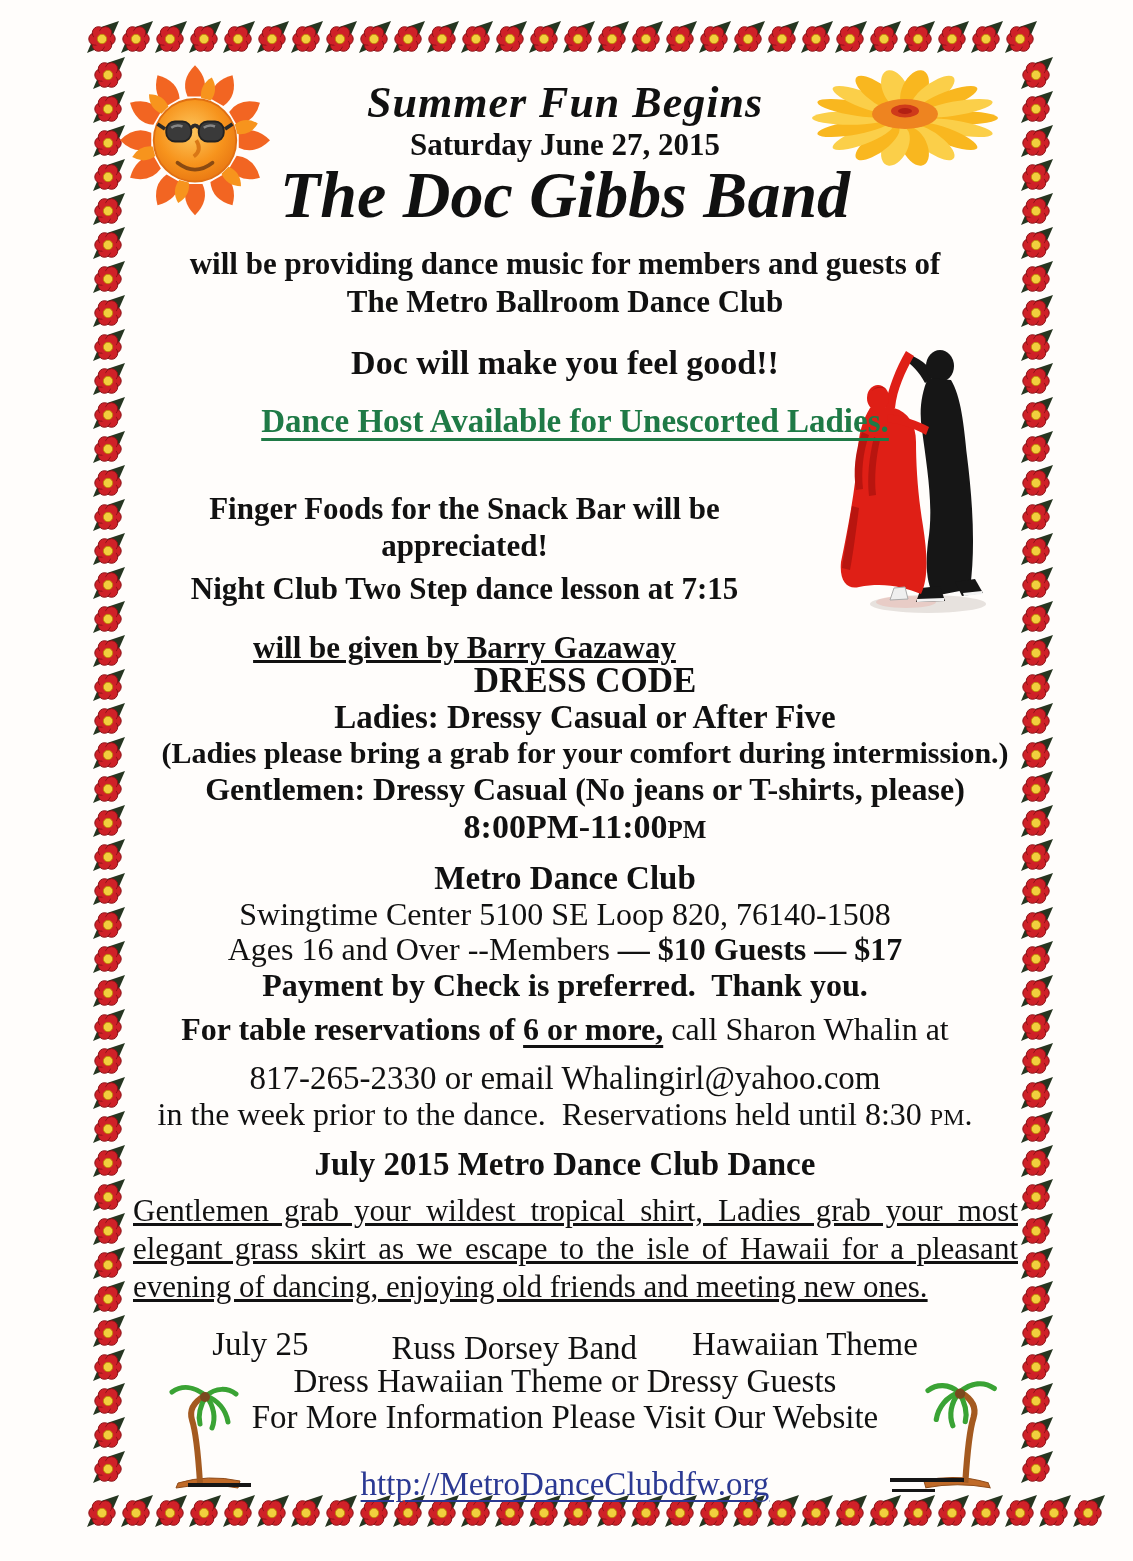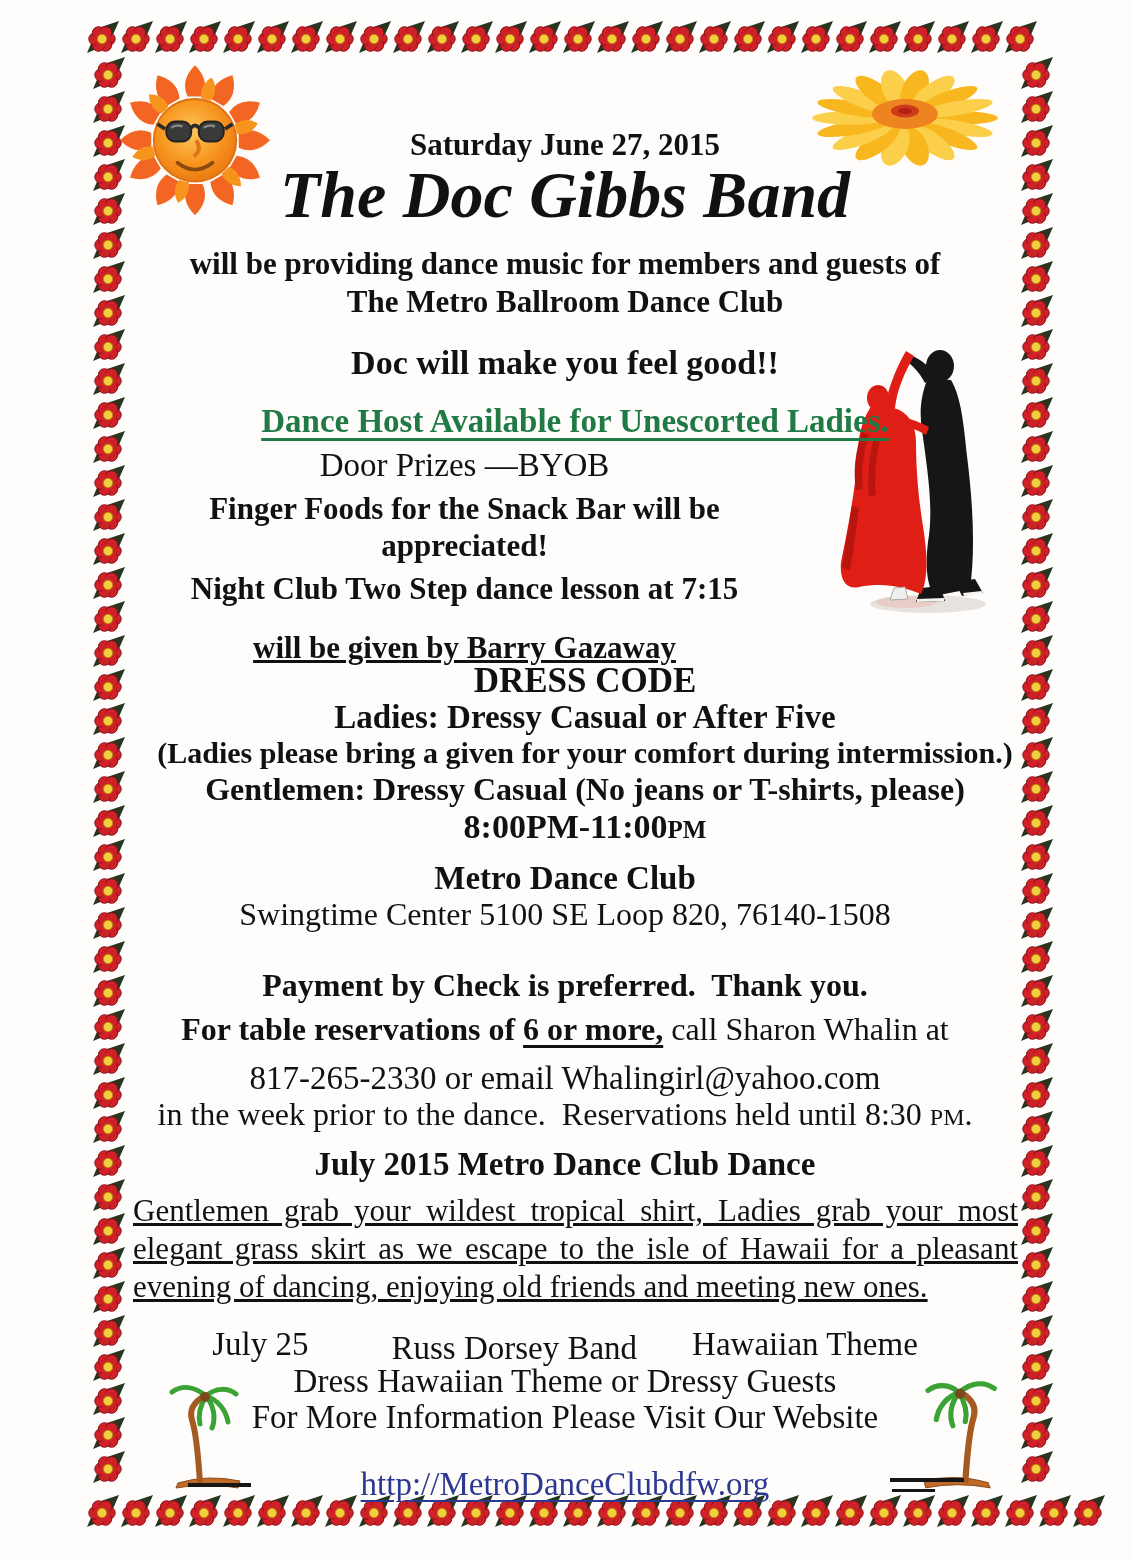--- a/index.html
+++ b/index.html
@@ -2236,41 +2236,42 @@
       <path d="M48 16 C 60 20 68 30 70 42"></path>
       <path d="M48 16 C 56 26 58 38 54 48"></path>
       <path d="M48 16 C 42 26 40 36 42 44"></path>
     </g>
     <circle cx="47" cy="17" r="5" fill="#7a4a1e"></circle>
   </svg>
   <div class="ink-line" id="line-left"></div>
   <div class="ink-line" id="line-right-long"></div>
   <div class="ink-line" id="line-right-short"></div>
 
+  <div class="tl" id="tagline">Summer Fun Begins</div>
   <div class="tl" id="date-line">Saturday June 27, 2015</div>
   <div class="tl" id="band-name">The Doc Gibbs Band</div>
   <div class="tl" id="providing-line">will be providing dance music for members and guests of</div>
   <div class="tl" id="club-name">The Metro Ballroom Dance Club</div>
   <div class="tl" id="feel-good">Doc will make you feel good!!</div>
 
   <div class="tl" id="dance-host">Dance Host Available for Unescorted Ladies.</div>
-  <div class="tl narrow" id="door-prizes">Door Prizes —BYOB</div>
   <div class="tl narrow" id="finger-foods-1">Finger Foods for the Snack Bar will be</div>
   <div class="tl narrow" id="finger-foods-2">appreciated!</div>
   <div class="tl narrow" id="lesson-1">Night Club Two Step dance lesson at 7:15</div>
   <div class="tl narrow" id="lesson-2">will be given by Barry Gazaway</div>
 
   <div class="tl dcblock" id="dress-code-heading">DRESS CODE</div>
   <div class="tl dcblock" id="ladies-line">Ladies: Dressy Casual or After Five</div>
-  <div class="tl dcblock" id="wrap-note">(Ladies please bring a given for your comfort during intermission.)</div>
+  <div class="tl dcblock" id="wrap-note">(Ladies please bring a grab for your comfort during intermission.)</div>
   <div class="tl dcblock" id="gentlemen-line">Gentlemen: Dressy Casual (No jeans or T-shirts, please)</div>
   <div class="tl dcblock" id="hours-line"><span>8:00PM-11:00</span><span class="small-caps">PM</span></div>
 
   <div class="tl" id="venue-name">Metro Dance Club</div>
   <div class="tl" id="venue-address">Swingtime Center 5100 SE Loop 820, 76140-1508</div>
+  <div class="tl" id="ages-line"><span>Ages 16 and Over --Members </span><span class="b">— $10 Guests — $17</span></div>
   <div class="tl keep-sp" id="payment-line">Payment by Check is preferred.  Thank you.</div>
 
   <div class="tl" id="reservation-line"><span class="b">For table reservations of </span><span class="b ul">6 or more,</span><span> call Sharon Whalin at</span></div>
   <div class="tl" id="contact-line">817-265-2330 or email Whalingirl@yahoo.com</div>
   <div class="tl keep-sp" id="deadline-line"><span>in the week prior to the dance.  Reservations held until 8:30 </span><span class="small-caps">PM</span><span>.</span></div>
 
   <div class="tl" id="july-heading">July 2015 Metro Dance Club Dance</div>
   <div class="tl" id="july-paragraph">Gentlemen grab your wildest tropical shirt, Ladies grab your most elegant grass skirt as we escape to the isle of Hawaii for a pleasant evening of dancing, enjoying old friends and meeting new ones.</div>
   <div class="tl" id="lineup-row">
       <span>July 25</span>

